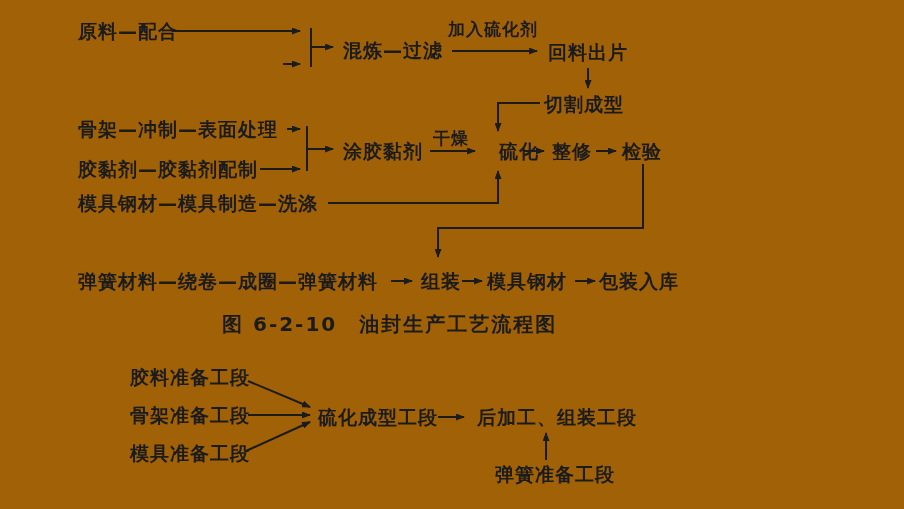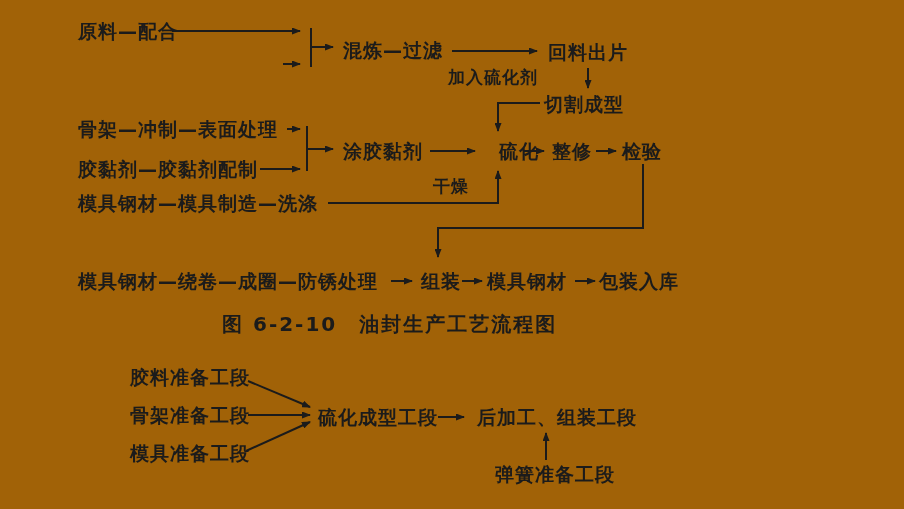--- a/index.html
+++ b/index.html
@@ -16,21 +16,21 @@
   .lbl{
     position:absolute;
     white-space:nowrap;
     color:#1b1b1b;
     font-weight:700;
     font-size:19px;
     line-height:20px;
     letter-spacing:1px;
     font-family:"DejaVu Sans","Liberation Sans",sans-serif;
   }
-  .lbl.small{font-size:17px;line-height:18px;margin-top:48px;}
+  .lbl.small{font-size:17px;line-height:18px;}
   .lbl.caption{font-size:20px;letter-spacing:2px;}
   #wires{position:absolute;left:0;top:0;pointer-events:none;}
   .wire{stroke:#1b1b1b;stroke-width:2;fill:none;}
 </style>
 </head>
 <body>
 
 <div id="canvas">
 
   <svg id="wires" width="904" height="509" viewBox="0 0 904 509">
@@ -73,21 +73,21 @@
   <div class="lbl" style="left:548px;top:42px">回料出片</div>
   <div class="lbl" style="left:544px;top:94px">切割成型</div>
   <div class="lbl" style="left:78px;top:119px">骨架—冲制—表面处理</div>
   <div class="lbl" style="left:78px;top:159px">胶黏剂—胶黏剂配制</div>
   <div class="lbl" style="left:343px;top:141px">涂胶黏剂</div>
   <div class="lbl small" style="left:433px;top:129px">干燥</div>
   <div class="lbl" style="left:499px;top:141px">硫化</div>
   <div class="lbl" style="left:552px;top:141px">整修</div>
   <div class="lbl" style="left:622px;top:141px">检验</div>
   <div class="lbl" style="left:78px;top:193px">模具钢材—模具制造—洗涤</div>
-  <div class="lbl" style="left:78px;top:271px">模具钢材—绕卷—成圈—防锈处理</div>
+  <div class="lbl" style="left:78px;top:271px">弹簧材料—绕卷—成圈—弹簧材料</div>
   <div class="lbl" style="left:421px;top:271px">组装</div>
   <div class="lbl" style="left:487px;top:271px">模具钢材</div>
   <div class="lbl" style="left:599px;top:271px">包装入库</div>
 
   <div class="lbl caption" style="left:222px;top:314px">图 6-2-10　油封生产工艺流程图</div>
 
   <div class="lbl" style="left:130px;top:367px">胶料准备工段</div>
   <div class="lbl" style="left:130px;top:405px">骨架准备工段</div>
   <div class="lbl" style="left:130px;top:443px">模具准备工段</div>
   <div class="lbl" style="left:477px;top:407px">后加工、组装工段</div>

